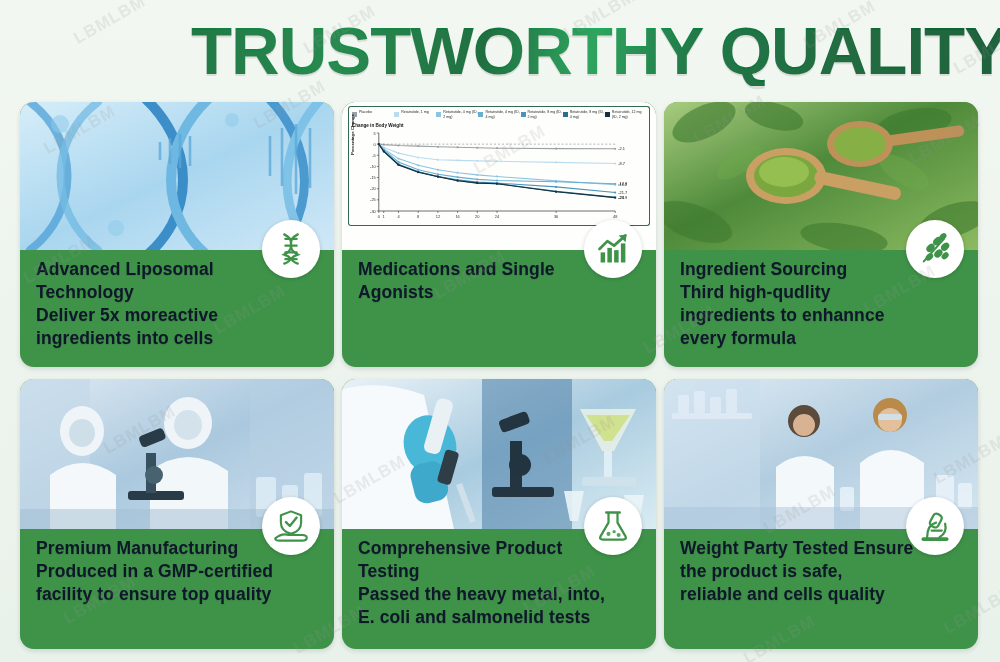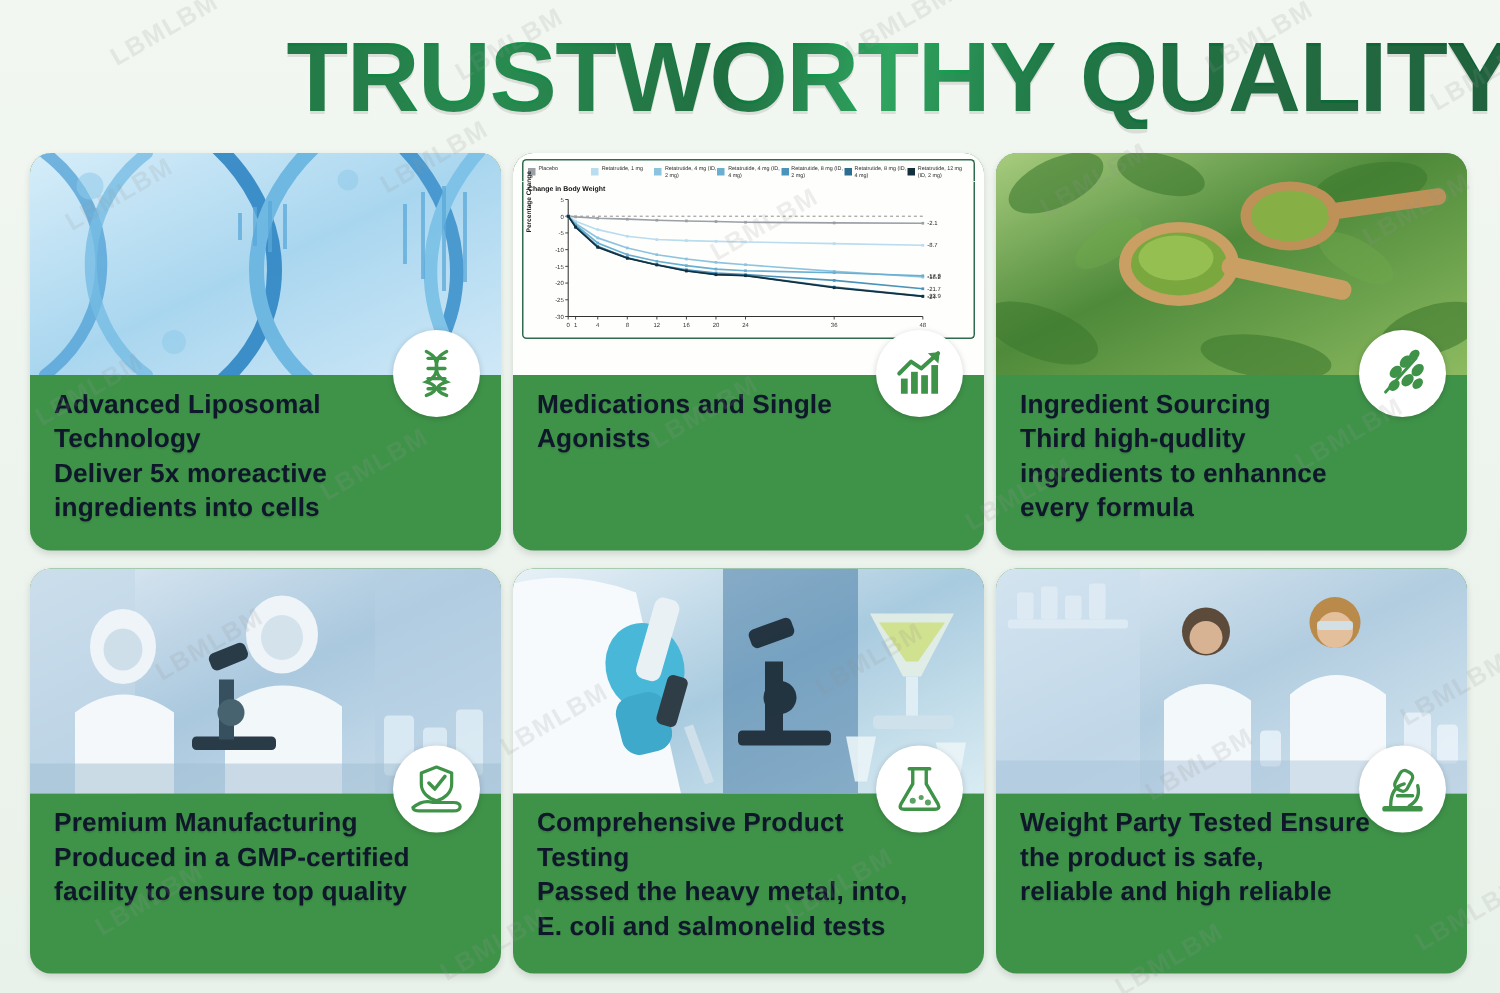--- a/index.html
+++ b/index.html
@@ -532,21 +532,21 @@
           <path d="M9 26 Q9 15 17 13"></path>
           <rect x="16" y="4" width="8" height="12" rx="3" transform="rotate(28 16 4)"></rect>
           <line x1="13" y1="20" x2="22" y2="20"></line>
           <path d="M20 26 Q27 22 25 14"></path>
         </g>
       </svg>
     </div>
     <div class="body">
       <p>Weight Party Tested Ensure</p>
       <p>the product is safe,</p>
-      <p>reliable and high reliable</p>
+      <p>reliable and cells quality</p>
     </div>
   </div>
 
 </div>
 
 <div class="wm-layer" id="wmlayer">
     <div class="wm" style="left: 70px; top: 10px;">LBMLBM</div>
     <div class="wm" style="left: 300px; top: 20px;">LBMLBM</div>
     <div class="wm" style="left: 560px; top: 5px;">LBMLBM</div>
     <div class="wm" style="left: 800px; top: 15px;">LBMLBM</div>

